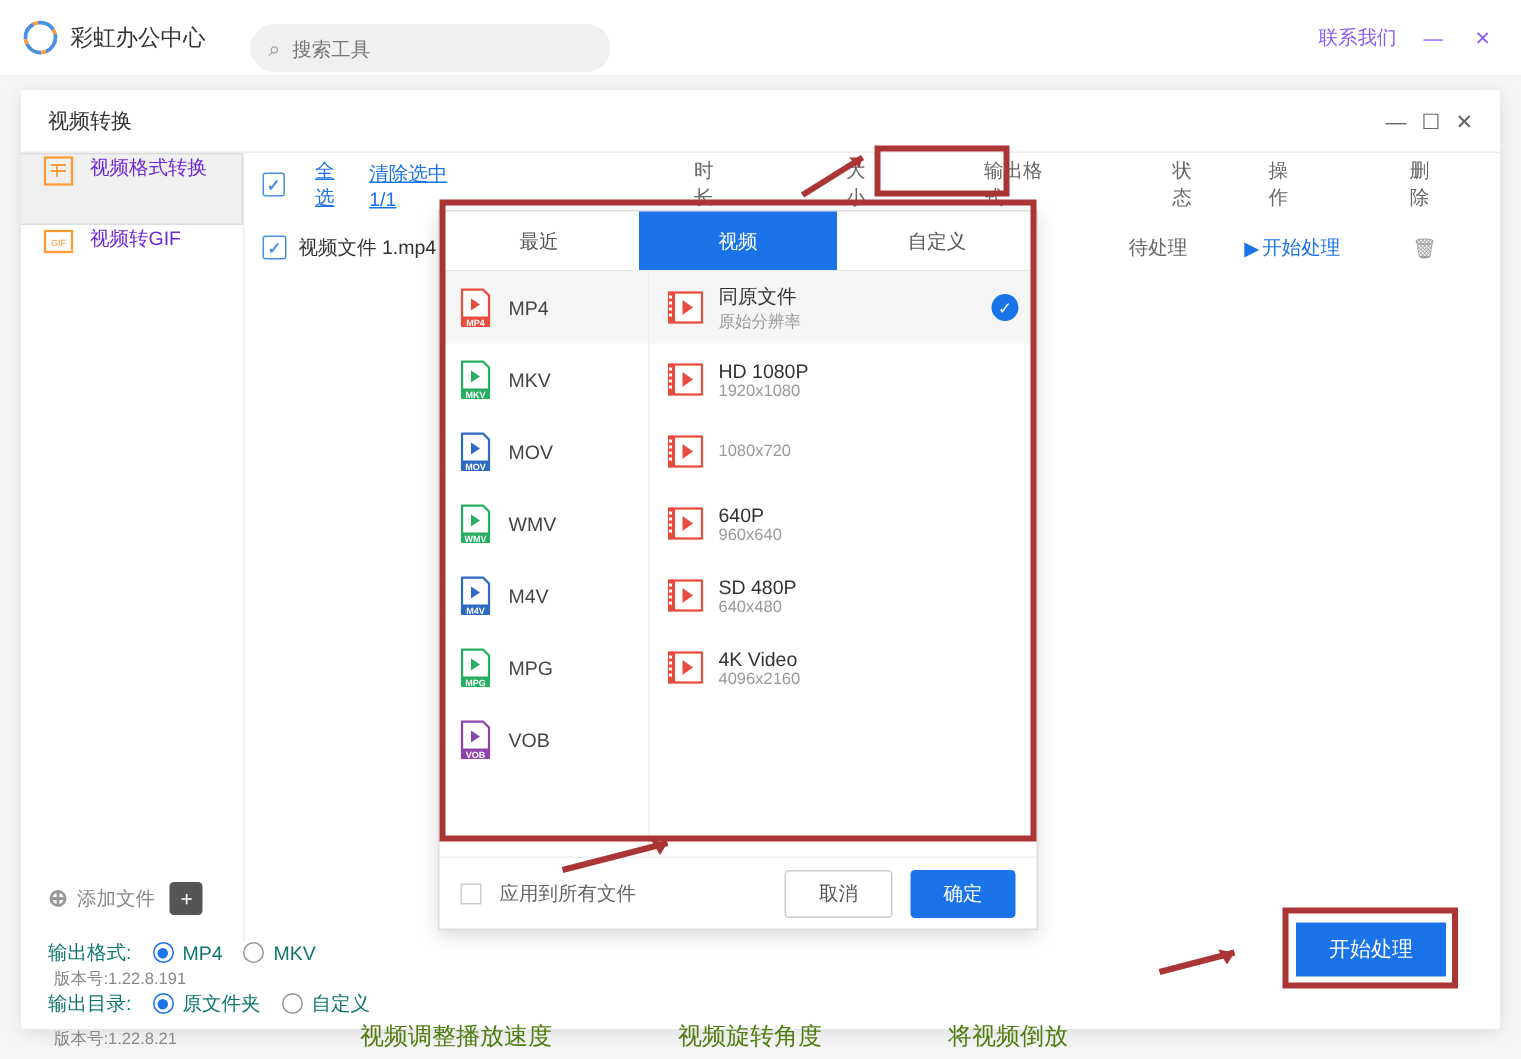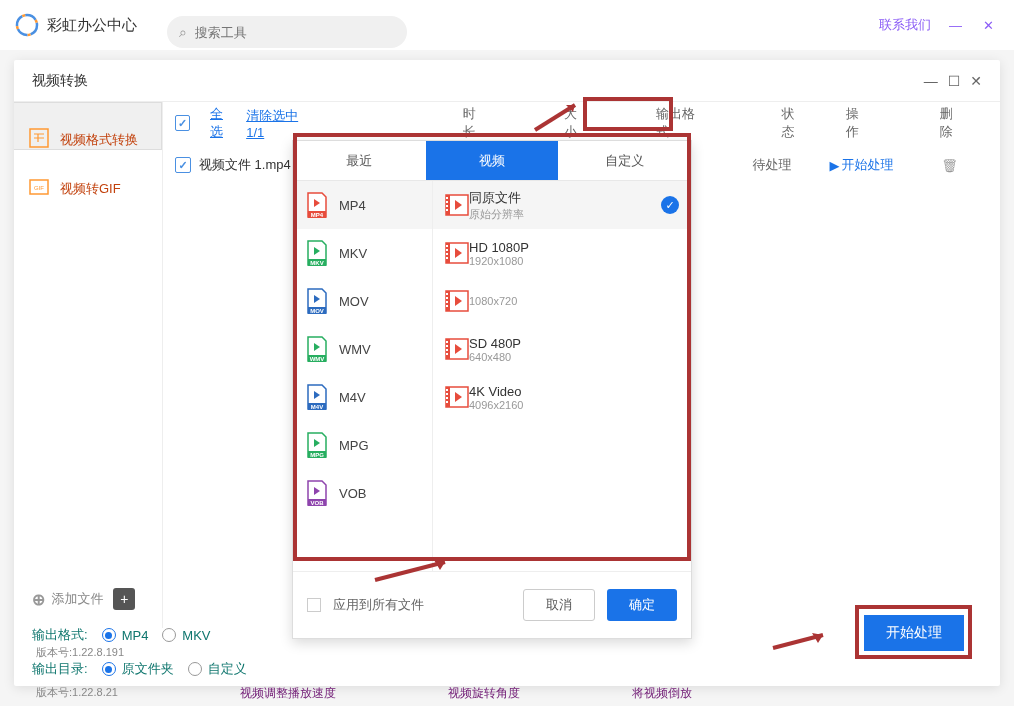--- a/index.html
+++ b/index.html
@@ -16,21 +16,21 @@
     .win-control { width: 16px; cursor: pointer; }
     
     .modal-backdrop { position: absolute; top: 60px; left: 14px; right: 14px; bottom: 20px; background: #fff; box-shadow: 0 2px 12px rgba(0,0,0,0.1); border-radius: 2px; }
     
     .modal-titlebar { height: 42px; display: flex; align-items: center; padding: 0 18px; border-bottom: 1px solid #eee; }
     .modal-title { font-size: 14px; color: #333; font-weight: 500; }
     .modal-wincontrols { margin-left: auto; display: flex; gap: 10px; color: #666; font-size: 14px; }
     
     .main-area { display: flex; height: calc(100% - 100px); }
     .sidebar { width: 148px; padding-top: 0px; }
-    .sidebar-item { height: 48px; display: flex; align-items: flex-end; gap: 10px; padding: 0 14px; font-size: 13px; color: #c2410c; cursor: pointer; }
+    .sidebar-item { height: 48px; display: flex; align-items: flex-start; gap: 10px; padding: 0 14px; font-size: 13px; color: #6d28d9; cursor: pointer; }
     .sidebar-item.active { background: #f0f0f0; border-right: 1px solid #ddd; border-top: 1px solid #ddd; border-bottom: 1px solid #ddd; }
     .sidebar-icon { width: 22px; height: 22px; display: flex; align-items: center; justify-content: center; }
     
     .content { flex: 1; border-left: 1px solid #eee; padding: 0; }
     .list-header { height: 42px; display: flex; align-items: center; padding: 0 12px; font-size: 13px; color: #4a90e2; gap: 20px; }
     .checkbox { width: 16px; height: 16px; border: 1.5px solid #4a90e2; border-radius: 2px; display: inline-flex; align-items: center; justify-content: center; color: #4a90e2; font-size: 11px; font-weight: bold; }
     .col-header { color: #666; text-decoration: none; }
     .col-header.link { color: #1a73e8; text-decoration: underline; }
     .spacer { flex: 1; }
     
@@ -46,29 +46,29 @@
     .format-tab { flex: 1; display: flex; align-items: center; justify-content: center; font-size: 13px; color: #555; cursor: pointer; }
     .format-tab.active { background: #1a73e8; color: #fff; }
     
     .format-body { display: flex; height: 390px; }
     .format-left { width: 140px; border-right: 1px solid #eee; overflow-y: auto; }
     .format-item { height: 48px; display: flex; align-items: center; gap: 10px; padding: 0 12px; font-size: 13px; color: #444; cursor: pointer; }
     .format-item.selected { background: #f5f5f5; }
     .format-icon { width: 24px; height: 28px; display: flex; align-items: center; justify-content: center; }
     
     .format-right { flex: 1; }
-    .res-item { height: 48px; display: flex; align-items: center; gap: 0; padding: 0 12px; cursor: pointer; }
+    .res-item { height: 48px; display: flex; align-items: center; gap: 10px; padding: 0 12px; cursor: pointer; }
     .res-item.selected { background: #f5f5f5; }
     .res-play-icon { width: 24px; height: 22px; }
     .res-text { flex: 1; }
     .res-title { font-size: 13px; color: #333; }
     .res-sub { font-size: 11px; color: #999; }
     .check-badge { width: 18px; height: 18px; border-radius: 50%; background: #1a73e8; color: #fff; display: flex; align-items: center; justify-content: center; font-size: 11px; }
     
-    .format-footer { height: 67px; border-top: 1px solid #eee; display: flex; align-items: center; padding: 0 14px; gap: 12px; font-size: 13px; justify-content: space-between; }
+    .format-footer { height: 48px; border-top: 1px solid #eee; display: flex; align-items: center; padding: 0 14px; gap: 12px; font-size: 13px; justify-content: space-between; }
     .apply-check { width: 14px; height: 14px; border: 1px solid #ccc; }
     .apply-label { color: #666; }
     .btn { height: 32px; padding: 0 22px; border-radius: 3px; font-size: 13px; cursor: pointer; display: flex; align-items: center; }
     .btn-cancel { border: 1px solid #ccc; background: #fff; color: #555; margin-left: auto; }
     .btn-ok { border: none; background: #1a73e8; color: #fff; }
     
     
     .red-box { position: absolute; border: 4px solid #ab3434; pointer-events: none; }
     .red-arrow { position: absolute; pointer-events: none; }
     
@@ -78,21 +78,21 @@
     .plus-square { width: 22px; height: 22px; background: #555; border-radius: 3px; color: #fff; display: flex; align-items: center; justify-content: center; font-size: 14px; }
     
     .output-row { height: 34px; display: flex; align-items: center; gap: 14px; padding: 0 18px; font-size: 13px; color: #0f766e; }
     .radio { width: 14px; height: 14px; border: 1.5px solid #999; border-radius: 50%; display: inline-flex; align-items: center; justify-content: center; }
     .radio.checked { border-color: #1a73e8; }
     .radio.checked::after { content: ''; width: 7px; height: 7px; background: #1a73e8; border-radius: 50%; }
     
     .main-start-btn { position: absolute; right: 50px; bottom: 55px; width: 100px; height: 36px; background: #1a73e8; color: #fff; border: none; font-size: 14px; display: flex; align-items: center; justify-content: center; }
     
     .version-row { position: absolute; left: 36px; font-size: 11px; color: #888; }
-    .feature-row { position: absolute; bottom: 4px; left: 240px; display: flex; gap: 112px; font-size: 12px; color: #701a75; }
+    .feature-row { position: absolute; bottom: 4px; left: 240px; display: flex; gap: 84px; font-size: 16px; color: #4d7c0f; }
   </style>
 </head>
 <body>
 
 <div class="top-bar">
   <div class="logo-area">
     <svg class="logo-circle" viewBox="0 0 24 24">
       <circle cx="12" cy="12" r="10" fill="none" stroke="#4a90e2" stroke-width="2.5" stroke-dasharray="12 3"></circle>
       <circle cx="12" cy="12" r="10" fill="none" stroke="#ff9933" stroke-width="2.5" stroke-dasharray="3 12" stroke-dashoffset="-12"></circle>
     </svg>
@@ -339,20 +339,37 @@
       <rect x="1" y="1" width="22" height="20" fill="#fff" stroke="#e74c3c" stroke-width="1.5"></rect>
       <rect x="1" y="1" width="4" height="20" fill="#e74c3c"></rect>
       <rect x="1" y="3" width="2" height="2" fill="#fff"></rect>
               <rect x="1" y="7" width="2" height="2" fill="#fff"></rect>
               <rect x="1" y="11" width="2" height="2" fill="#fff"></rect>
               <rect x="1" y="15" width="2" height="2" fill="#fff"></rect>
       <path d="M10 6 l7 5 l-7 5 z" fill="#e74c3c"></path>
     </svg>
   </span>
   <span class="res-text">
+    <div class="res-title">640P</div>
+    <div class="res-sub">960x640</div>
+  </span>
+  </div>
+        <div class="res-item">
+          <span class="res-play-icon">
+    <svg width="24" height="22" viewBox="0 0 24 22">
+      <rect x="1" y="1" width="22" height="20" fill="#fff" stroke="#e74c3c" stroke-width="1.5"></rect>
+      <rect x="1" y="1" width="4" height="20" fill="#e74c3c"></rect>
+      <rect x="1" y="3" width="2" height="2" fill="#fff"></rect>
+              <rect x="1" y="7" width="2" height="2" fill="#fff"></rect>
+              <rect x="1" y="11" width="2" height="2" fill="#fff"></rect>
+              <rect x="1" y="15" width="2" height="2" fill="#fff"></rect>
+      <path d="M10 6 l7 5 l-7 5 z" fill="#e74c3c"></path>
+    </svg>
+  </span>
+  <span class="res-text">
     <div class="res-title">SD 480P</div>
     <div class="res-sub">640x480</div>
   </span>
   </div>
         <div class="res-item">
           <span class="res-play-icon">
     <svg width="24" height="22" viewBox="0 0 24 22">
       <rect x="1" y="1" width="22" height="20" fill="#fff" stroke="#e74c3c" stroke-width="1.5"></rect>
       <rect x="1" y="1" width="4" height="20" fill="#e74c3c"></rect>
       <rect x="1" y="3" width="2" height="2" fill="#fff"></rect>

